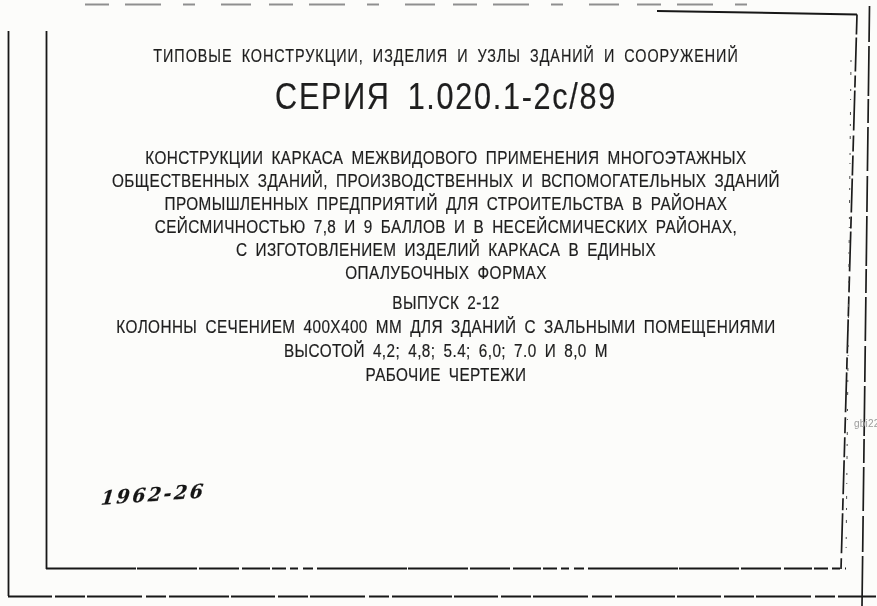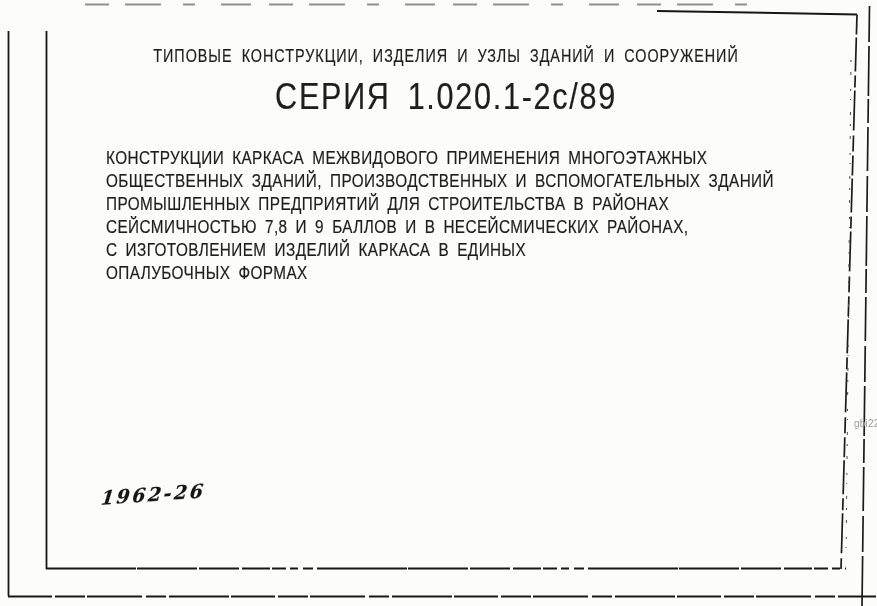--- a/index.html
+++ b/index.html
@@ -24,21 +24,21 @@
     letter-spacing:1.2px; word-spacing:5px;
     transform:scaleX(0.82);
   }
   .series-title {
     top:79px; font-size:36px;
     letter-spacing:2px; word-spacing:8px;
     transform:scaleX(0.85);
   }
   .desc-block {
     position:absolute; top:147px; left:46px; width:800px;
-    text-align:left; font-size:18px; line-height:23px;
+    text-align:center; font-size:18px; line-height:23px;
     letter-spacing:0.5px; word-spacing:4px; z-index:2;
   }
   .issue-block {
     position:absolute; top:291px; left:46px; width:800px;
     text-align:center; font-size:18px; line-height:24px;
     letter-spacing:0.5px; word-spacing:4px; z-index:2;
   }
   .squeeze { transform:scaleX(0.85); white-space:nowrap; }
 
   .handnum {
@@ -89,18 +89,24 @@
 
   <div class="desc-block">
     <div class="squeeze">КОНСТРУКЦИИ КАРКАСА МЕЖВИДОВОГО ПРИМЕНЕНИЯ МНОГОЭТАЖНЫХ</div>
     <div class="squeeze">ОБЩЕСТВЕННЫХ ЗДАНИЙ, ПРОИЗВОДСТВЕННЫХ И ВСПОМОГАТЕЛЬНЫХ ЗДАНИЙ</div>
     <div class="squeeze">ПРОМЫШЛЕННЫХ ПРЕДПРИЯТИЙ ДЛЯ СТРОИТЕЛЬСТВА В РАЙОНАХ</div>
     <div class="squeeze">СЕЙСМИЧНОСТЬЮ 7,8 И 9 БАЛЛОВ И В НЕСЕЙСМИЧЕСКИХ РАЙОНАХ,</div>
     <div class="squeeze">С ИЗГОТОВЛЕНИЕМ ИЗДЕЛИЙ КАРКАСА В ЕДИНЫХ</div>
     <div class="squeeze">ОПАЛУБОЧНЫХ ФОРМАХ</div>
   </div>
 
+  <div class="issue-block">
+    <div class="squeeze">ВЫПУСК 2-12</div>
+    <div class="squeeze">КОЛОННЫ СЕЧЕНИЕМ 400Х400 ММ ДЛЯ ЗДАНИЙ С ЗАЛЬНЫМИ ПОМЕЩЕНИЯМИ</div>
+    <div class="squeeze">ВЫСОТОЙ 4,2; 4,8; 5.4; 6,0; 7.0 И 8,0 М</div>
+    <div class="squeeze">РАБОЧИЕ ЧЕРТЕЖИ</div>
+  </div>
 
   <div class="handnum">1962-26</div>
 
   <div class="watermark">gbi22.ru</div>
 
 </div>
 
 </body></html>

